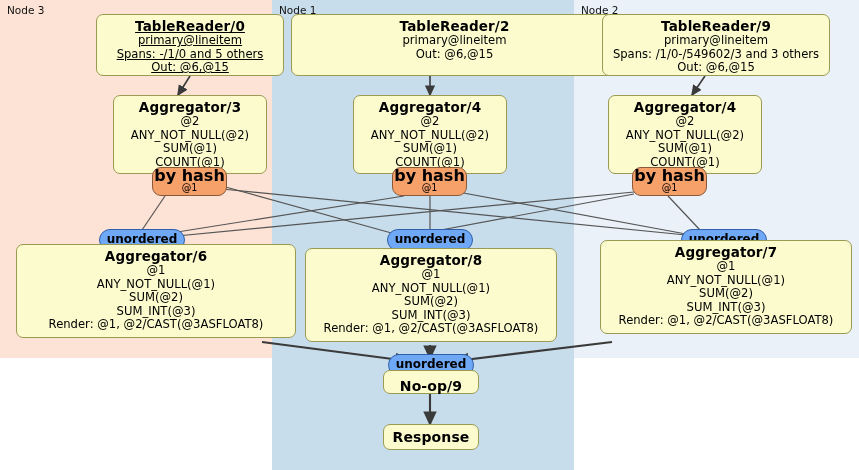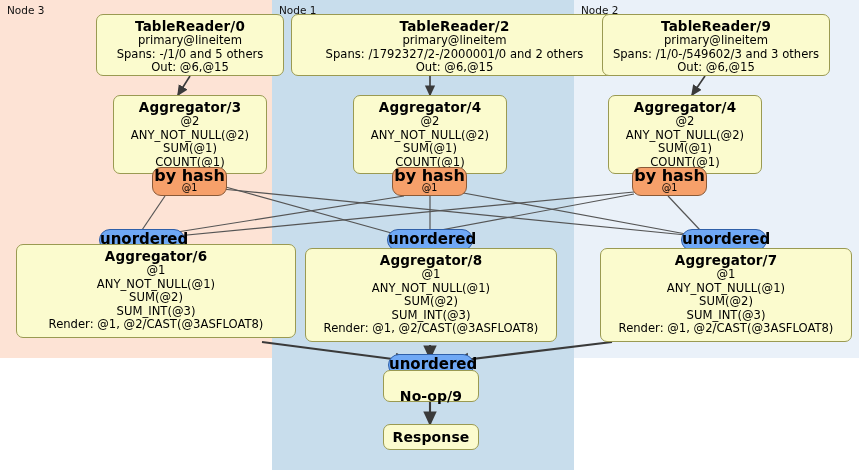--- a/index.html
+++ b/index.html
@@ -14,21 +14,21 @@
   .node{position:absolute;box-sizing:border-box;background:#FBFBCE;border:1.3px solid #9a9a52;
         border-radius:7px;text-align:center;color:#000;padding:3px 6px;}
   .node .title{font-weight:bold;font-size:13.5px;line-height:16px;letter-spacing:.1px;}
   .node .ln{font-size:11.6px;line-height:13.6px;white-space:nowrap;}
 
   .pill{position:absolute;box-sizing:border-box;text-align:center;color:#000;}
   .pill.hash{background:#F6A06A;border:1.3px solid #8a5a38;border-radius:9px;padding:1px 0 2px 0;}
   .pill.hash .t{font-weight:bold;font-size:16px;line-height:13px;}
   .pill.hash .s{font-size:9.6px;line-height:11px;}
   .pill.unordered{background:#6FA8F5;border:1.3px solid #2f5fa8;border-radius:11px;}
-  .pill.unordered .t{font-weight:bold;font-size:15px;line-height:19px;}
+  .pill.unordered .t{font-weight:bold;font-size:12px;line-height:19px;}
 
   .small-node .title{font-size:14px;line-height:20px;}
 </style>
 </head>
 <body>
 
 <div id="stage">
 
   <div class="panel" style="left:0px;top:0px;width:272px;height:358px;background:#FDE3D5;">
     <span class="panel-label">Node 3</span>
@@ -73,31 +73,30 @@
       <path d="M262,342 L408,361"></path>
       <path d="M430,345 L430,358"></path>
       <path d="M612,342 L456,361"></path>
       <path d="M430,390 L430,424"></path>
     </g>
     <g stroke="#3a3a3a" stroke-width="1.6" fill="none">
       <path d="M430,375 L430,378"></path>
     </g>
   </svg>
 
-  <div class="node" style="left:96px;top:14px;width:188px;height:62px;">
+  <div class="node" style="left:96px;top:14px;width:188px;height:62px;text-decoration:underline;">
     <div class="title">TableReader/0</div>
     <div class="ln">primary@lineitem</div>
     <div class="ln">Spans: -/1/0 and 5 others</div>
     <div class="ln">Out: @6,@15</div>
   </div>
 
   <div class="node" style="left:291px;top:14px;width:327px;height:62px;">
     <div class="title">TableReader/2</div>
     <div class="ln">primary@lineitem</div>
-    <div class="ln">Spans: /1792327/2-/2000001/0 and 2 others</div>
     <div class="ln">Out: @6,@15</div>
   </div>
 
   <div class="node" style="left:602px;top:14px;width:228px;height:62px;">
     <div class="title">TableReader/9</div>
     <div class="ln">primary@lineitem</div>
     <div class="ln">Spans: /1/0-/549602/3 and 3 others</div>
     <div class="ln">Out: @6,@15</div>
   </div>
 
@@ -159,34 +158,34 @@
 
   <div class="node" style="left:305px;top:248px;width:252px;height:94px;">
     <div class="title">Aggregator/8</div>
     <div class="ln">@1</div>
     <div class="ln">ANY_NOT_NULL(@1)</div>
     <div class="ln">SUM(@2)</div>
     <div class="ln">SUM_INT(@3)</div>
     <div class="ln">Render: @1, @2/CAST(@3ASFLOAT8)</div>
   </div>
 
-  <div class="node" style="left:600px;top:248px;width:252px;height:94px;text-align:center;">
+  <div class="node" style="left:600px;top:240px;width:252px;height:94px;text-align:center;">
     <div class="title">Aggregator/7</div>
     <div class="ln">@1</div>
     <div class="ln">ANY_NOT_NULL(@1)</div>
     <div class="ln">SUM(@2)</div>
     <div class="ln">SUM_INT(@3)</div>
     <div class="ln">Render: @1, @2/CAST(@3ASFLOAT8)</div>
   </div>
 
   <div class="pill unordered" style="left:388px;top:354px;width:86px;height:22px;">
     <div class="t">unordered</div>
   </div>
 
-  <div class="node small-node" style="left:383px;top:370px;width:96px;height:24px;padding:15px 6px;">
+  <div class="node small-node" style="left:383px;top:370px;width:96px;height:24px;padding:5px 6px;">
     <div class="title">No-op/9</div>
   </div>
 
   <div class="node small-node" style="left:383px;top:424px;width:96px;height:26px;padding:2px 6px;">
     <div class="title">Response</div>
   </div>
 
 </div>
 
 </body></html>

